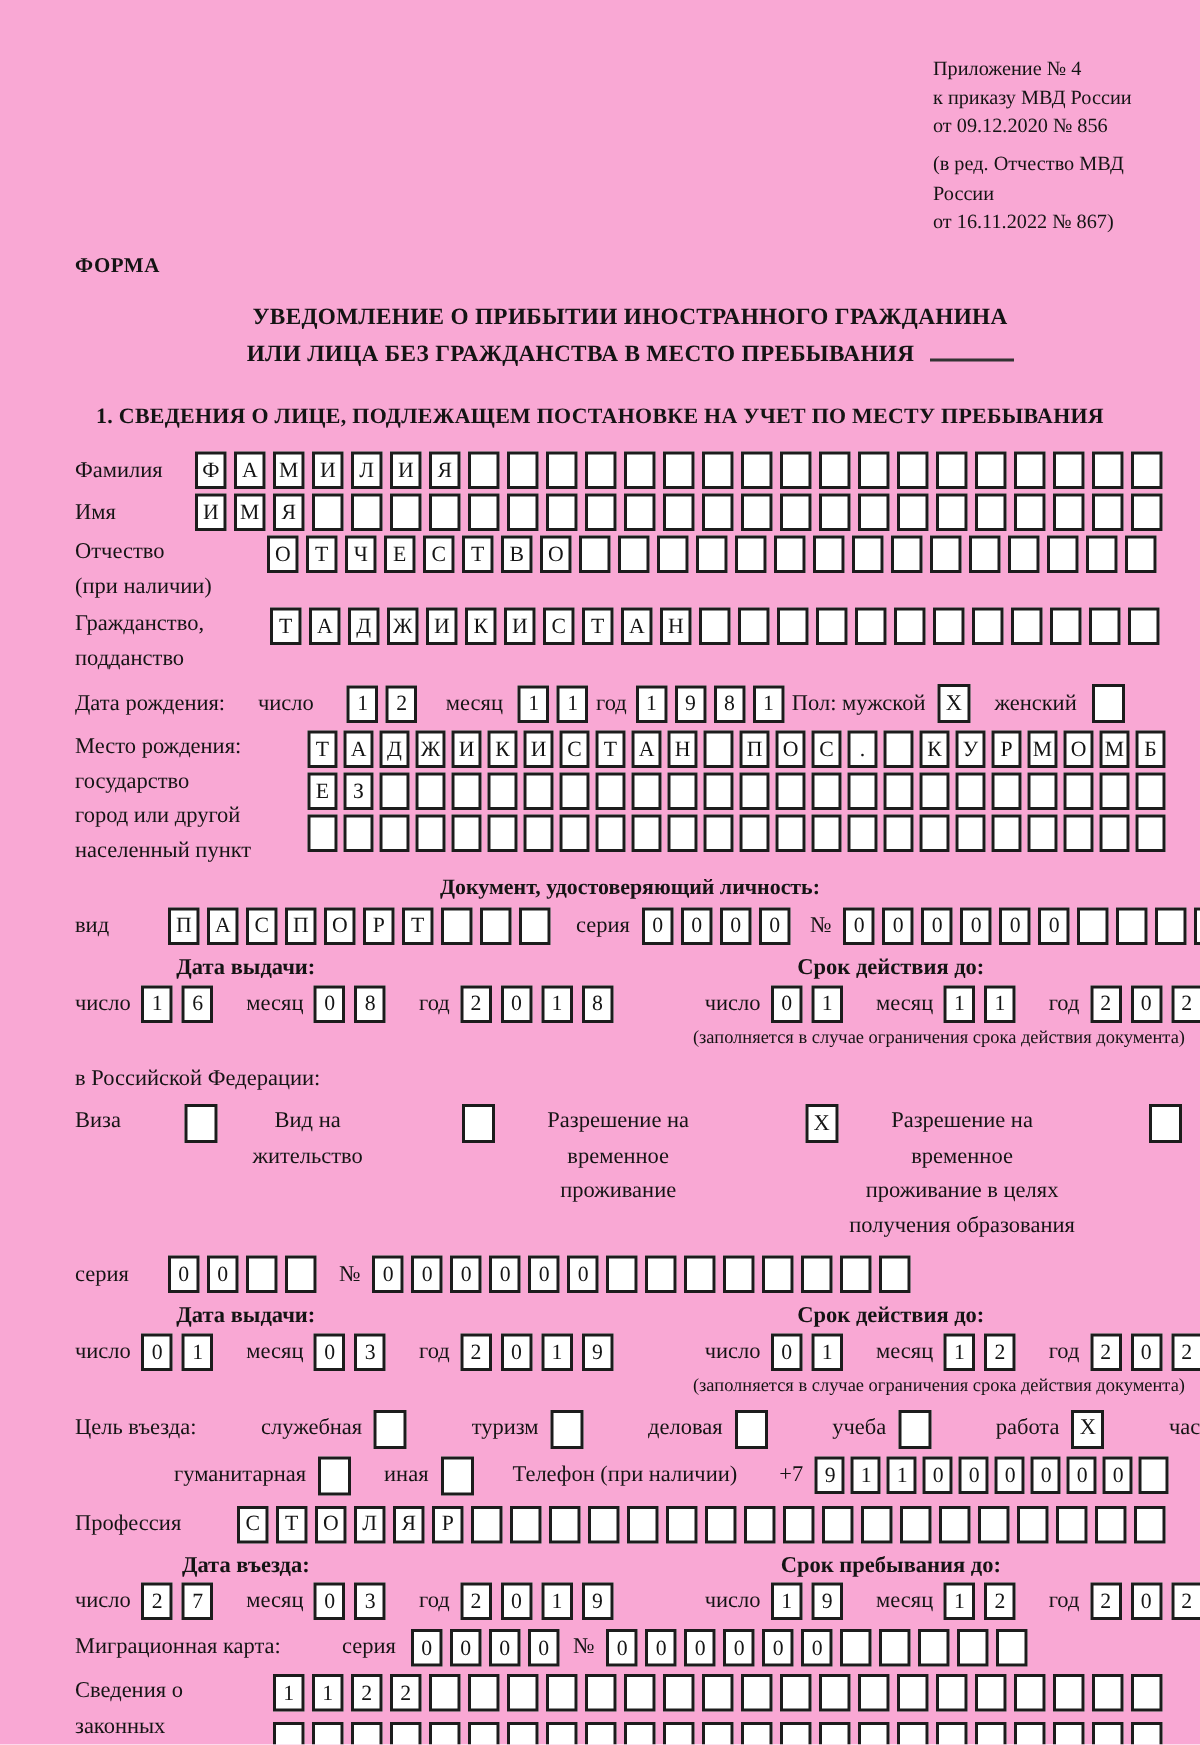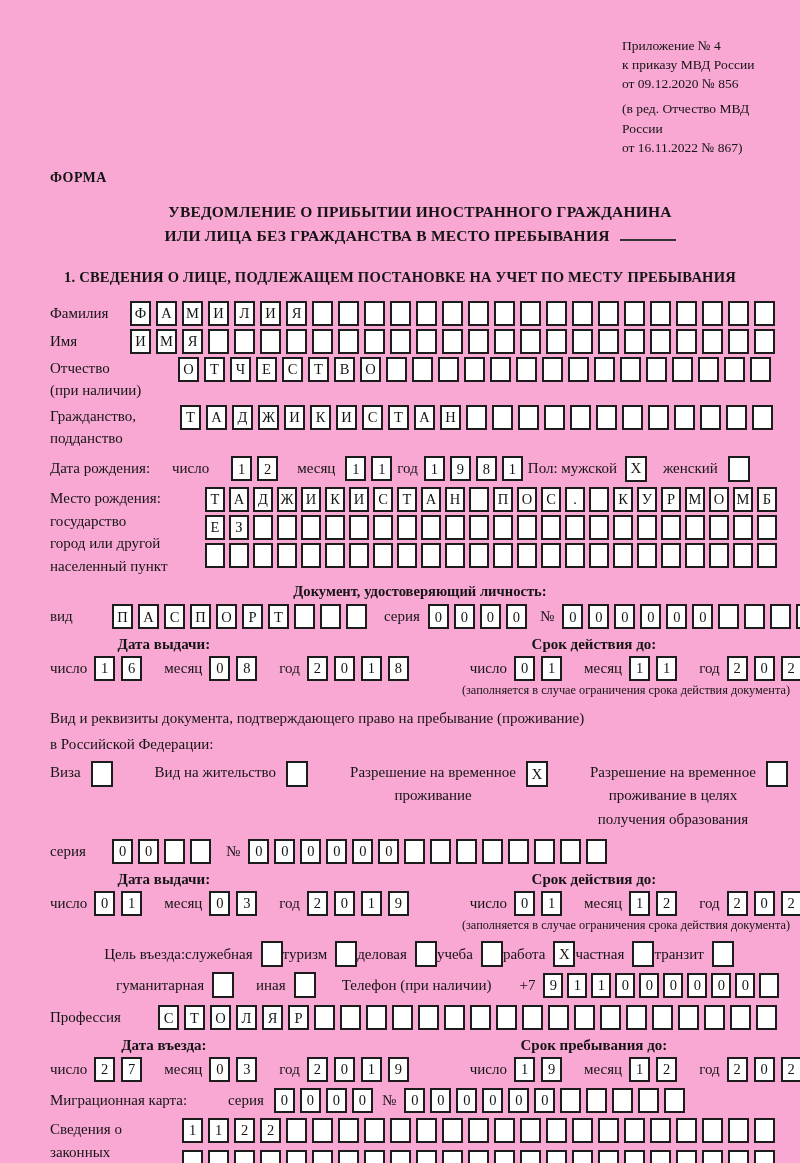--- a/index.html
+++ b/index.html
@@ -46,25 +46,25 @@
   .drow { display:flex; align-items:center; }
   .dcol-r .drow { padding-left:72px; }
   .dlbl { margin-right:7px; }
   .drow .cells { margin-right:16px; }
   .drow .cells:last-child { margin-right:0; }
   .drow .cell { margin-right:6px; }
   .note { font-size:12.3px; text-align:right; margin-top:2px; }
 
   .para { margin-top:8px; line-height:1.7; }
   .cb-row { display:flex; align-items:flex-start; justify-content:space-between; margin-top:4px; width:738px; }
-  .cb-item { display:flex; align-items:flex-start; }
+  .cb-item { display:flex; align-items:flex-start;gap:32px; }
   .cb-label { text-align:center; line-height:1.55; }
   .cb-item .checkbox { margin-left:10px; margin-top:0; }
 
-  .prow { display:flex; align-items:center; justify-content:center; width:738px; margin-top:8px; }
+  .prow { display:flex; align-items:center; justify-content:flex-start; width:738px; margin-top:8px;gap:43px; }
   .pair { display:flex; align-items:center; }
   .pair .checkbox { margin-left:8px; }
   .phone-row { display:flex; align-items:center; margin-top:5px; padding-left:66px; }
 </style>
 </head>
 <body>
 
 <div class="page">
 
   <div class="appendix">
@@ -405,21 +405,20 @@
             <span class="cell">2</span>
             <span class="cell">0</span>
             <span class="cell">2</span>
           </span>
       </div>
       <div class="note">(заполняется в случае ограничения срока действия документа)</div>
     </div>
   </div>
 
   <div class="para">
-    <div>Вид и реквизиты документа, подтверждающего право на пребывание (проживание)</div>
     <div>в Российской Федерации:</div>
   </div>
 
   <div class="cb-row">
     <span class="cb-item">
       <span class="cb-label">Виза</span>
       <span class="checkbox"></span>
     </span>
     <span class="cb-item">
       <span class="cb-label">Вид на жительство</span>

